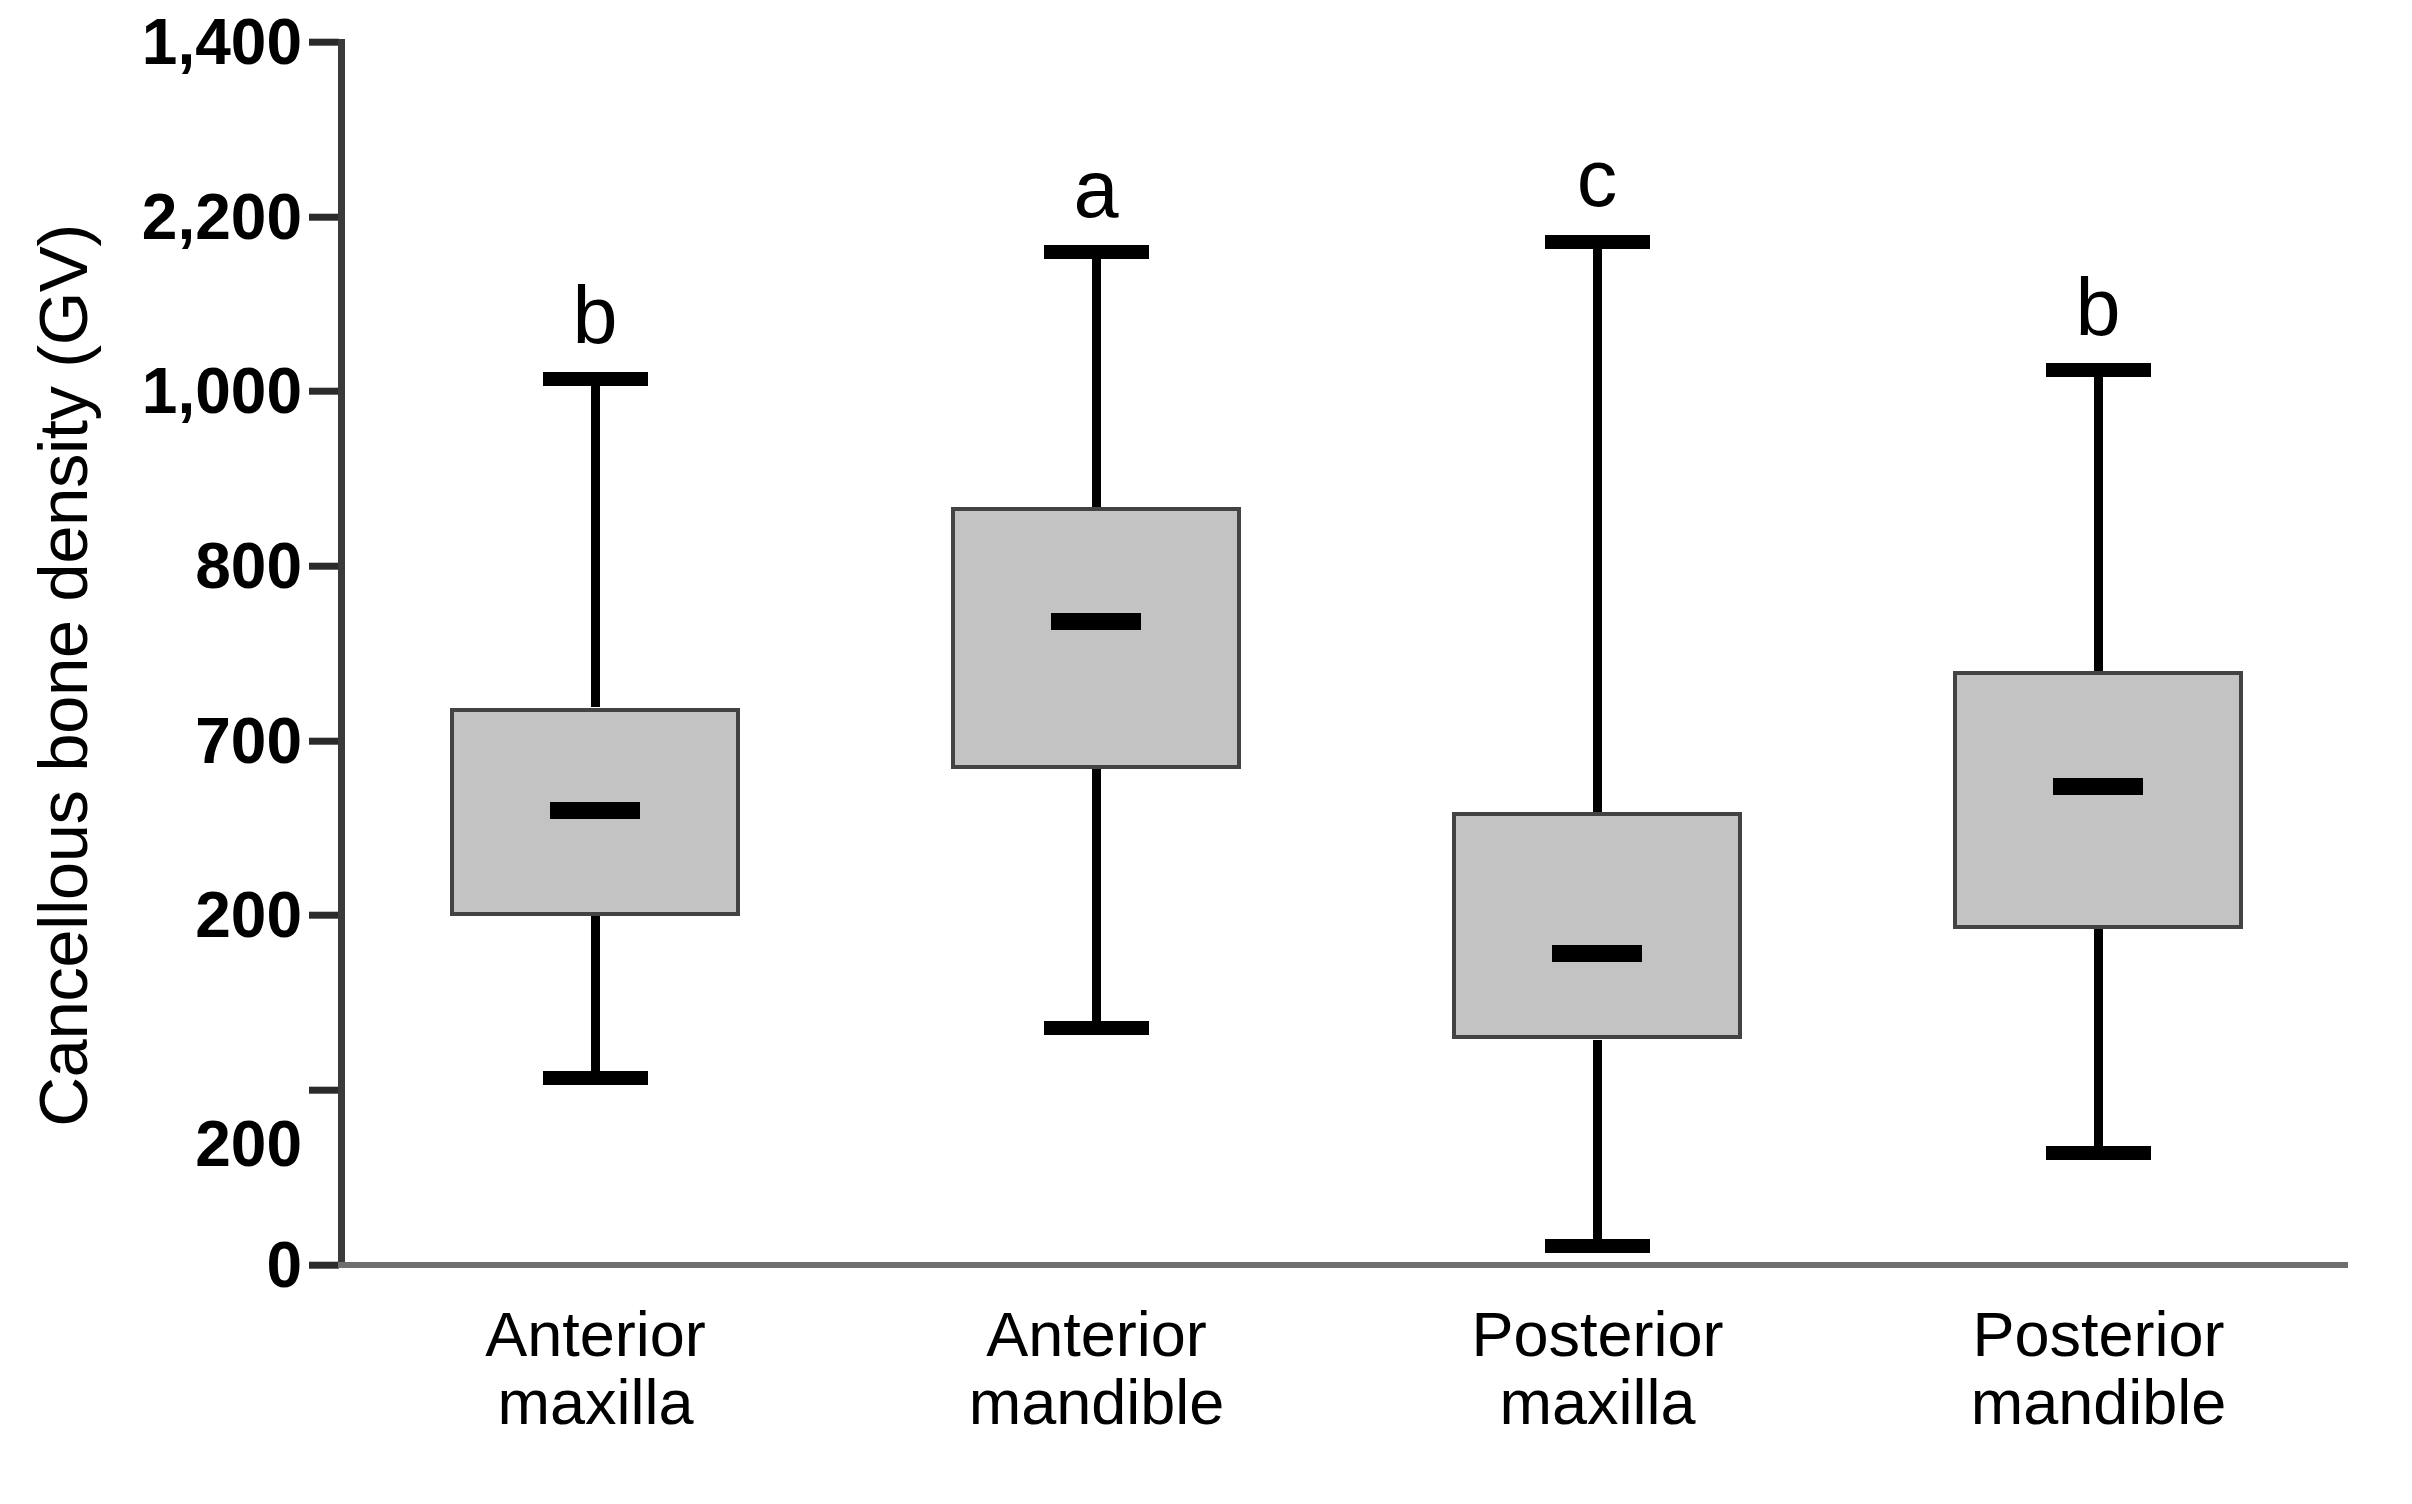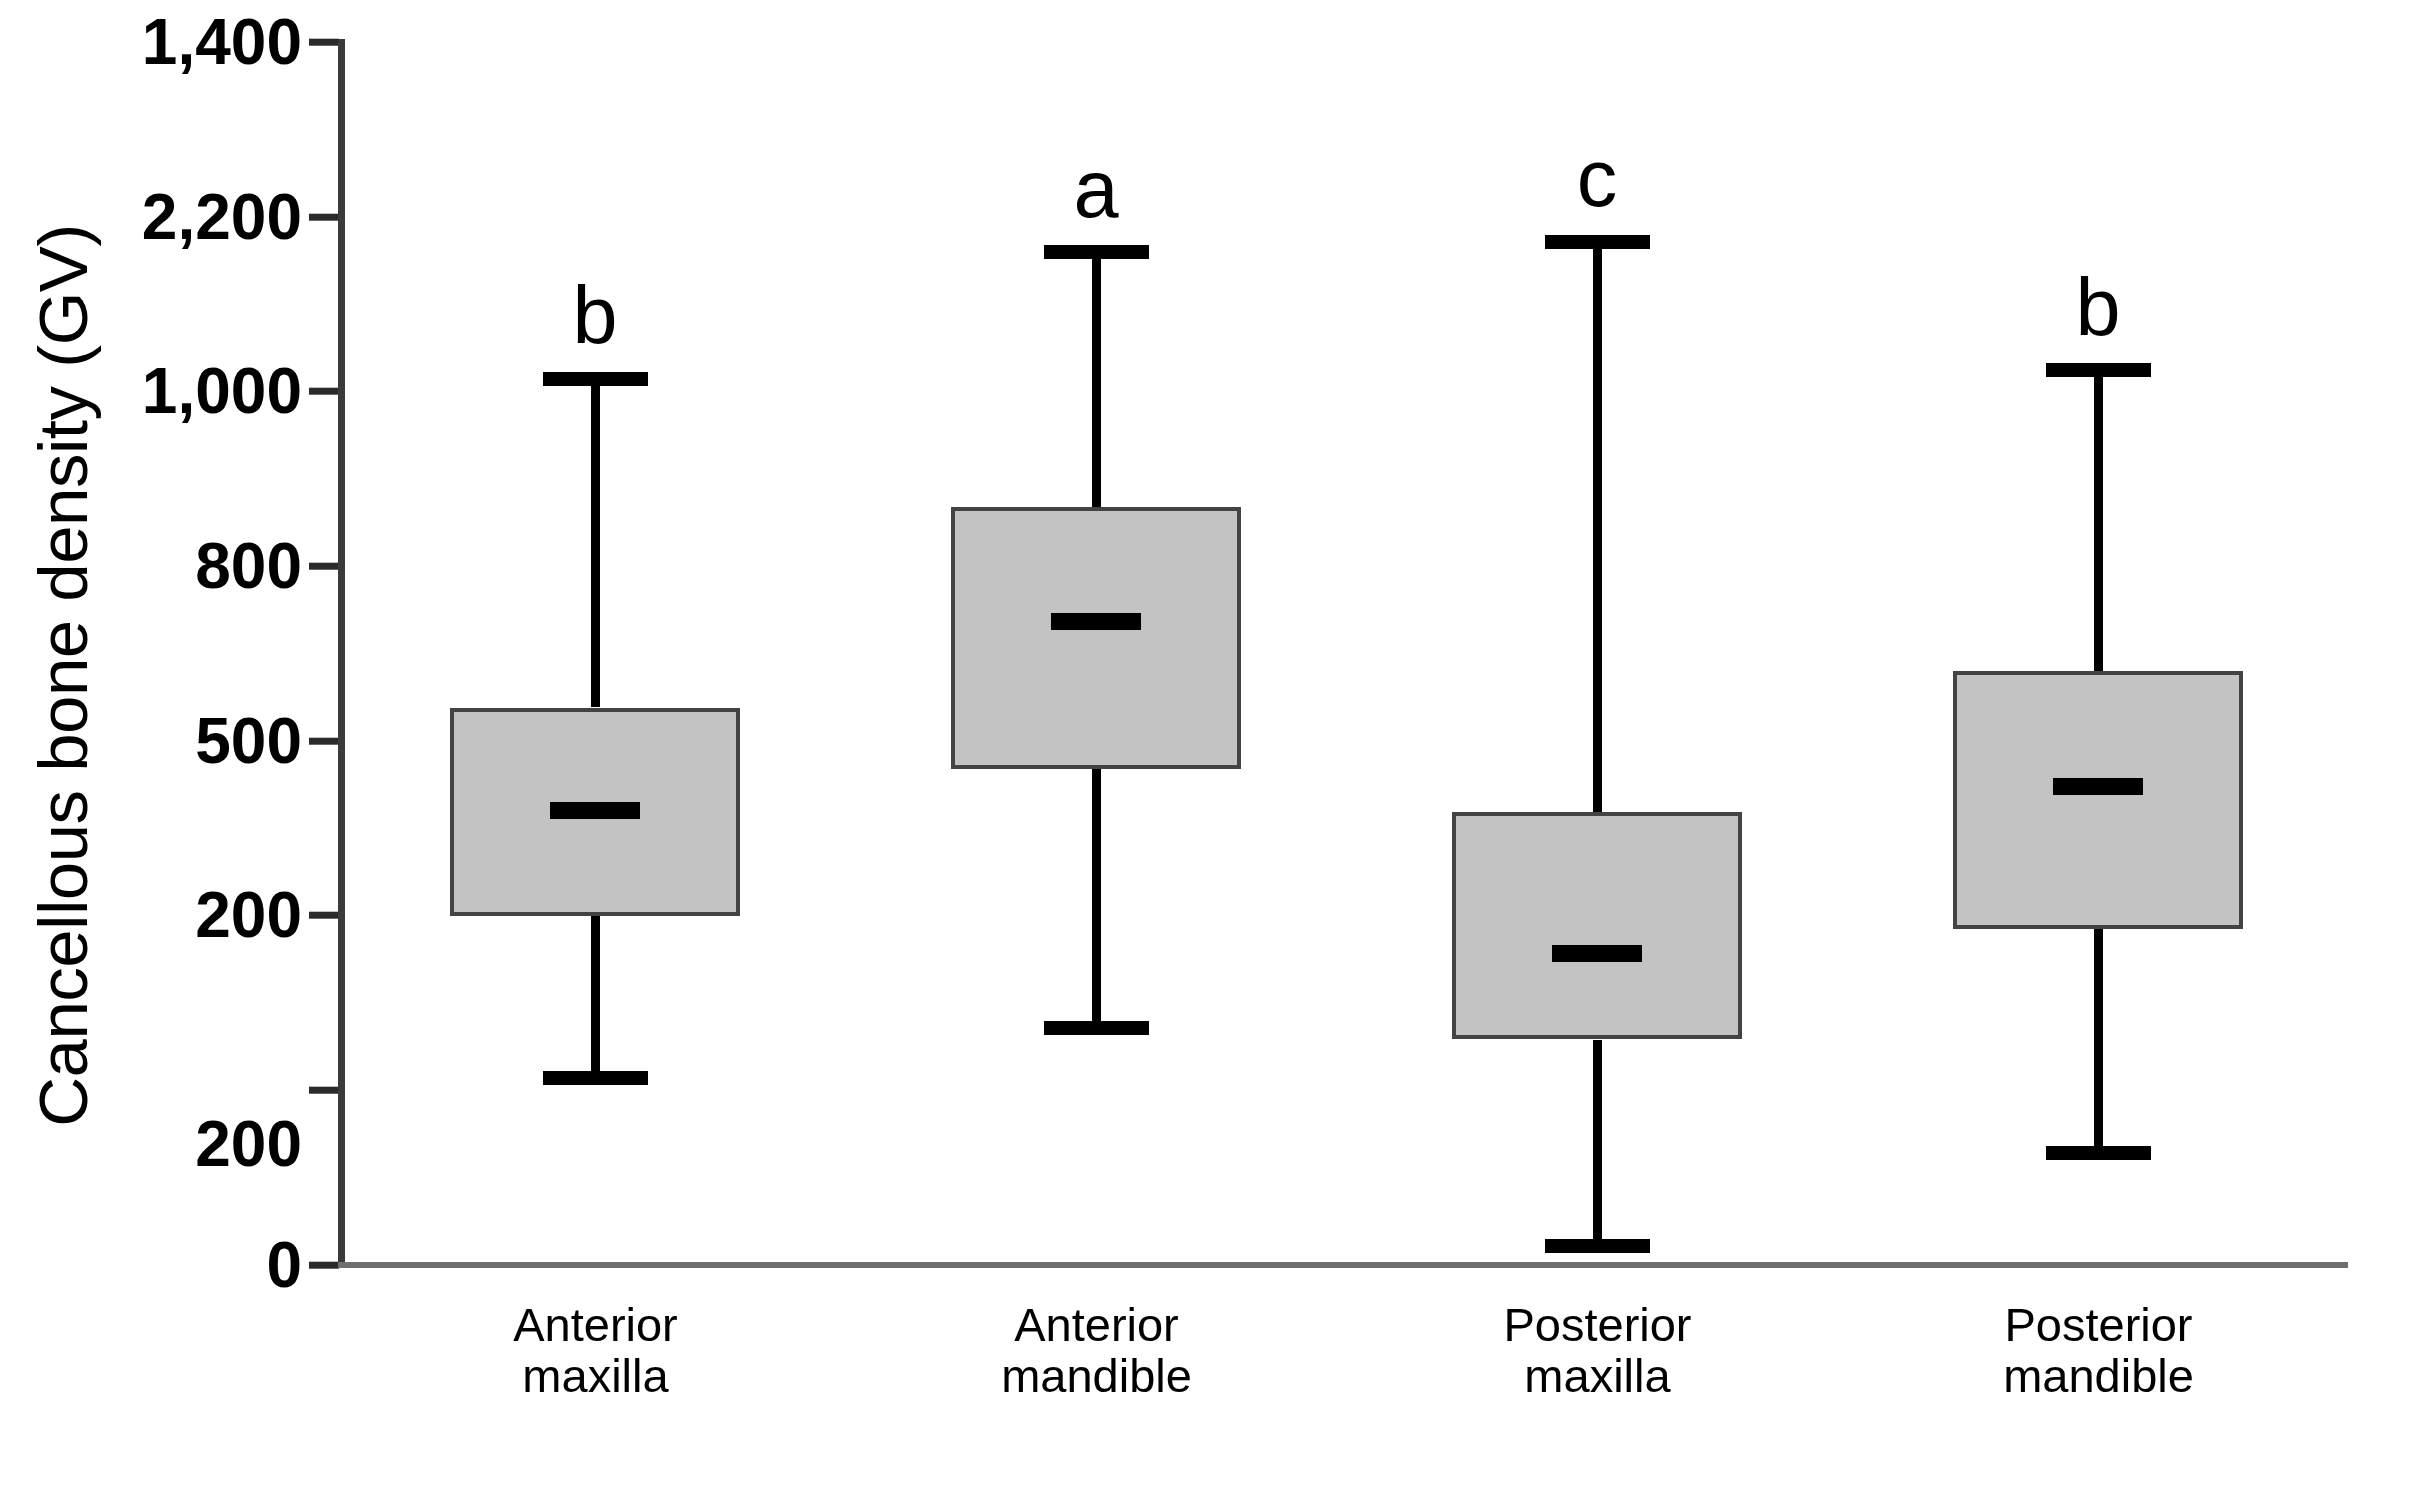--- a/index.html
+++ b/index.html
@@ -126,39 +126,39 @@
     line-height: 1;
     color: #000;
     white-space: nowrap;
   }
 
   
   .xcat-label {
     position: absolute;
     top: 1300px;
     text-align: center;
-    font-size: 47px;
+    font-size: 63px;
     line-height: 1.08;
     color: #000;
   }
   .xcat-label .l1 { display: block; }
   .xcat-label .l2 { display: block; }
 </style>
 </head>
 <body>
 
 <div id="figure">
 
   <div id="y-axis-title">Cancellous bone density (GV)</div>
 
   <div id="ytick-labels">
       <div class="ytick-label" style="top: 1265px;">0</div>
       <div class="ytick-label" style="top: 1144px;">200</div>
       <div class="ytick-label" style="top: 915px;">200</div>
-      <div class="ytick-label" style="top: 741px;">500</div>
+      <div class="ytick-label" style="top: 741px;">700</div>
       <div class="ytick-label" style="top: 566px;">800</div>
       <div class="ytick-label" style="top: 391px;">1,000</div>
       <div class="ytick-label" style="top: 217px;">2,200</div>
       <div class="ytick-label" style="top: 42px;">1,400</div>
     </div>
   <div id="ytick-marks">
       <div class="y-tick-mark" style="top: 1265px;"></div>
       <div class="y-tick-mark" style="top: 1090px;"></div>
       <div class="y-tick-mark" style="top: 915px;"></div>
       <div class="y-tick-mark" style="top: 741px;"></div>

